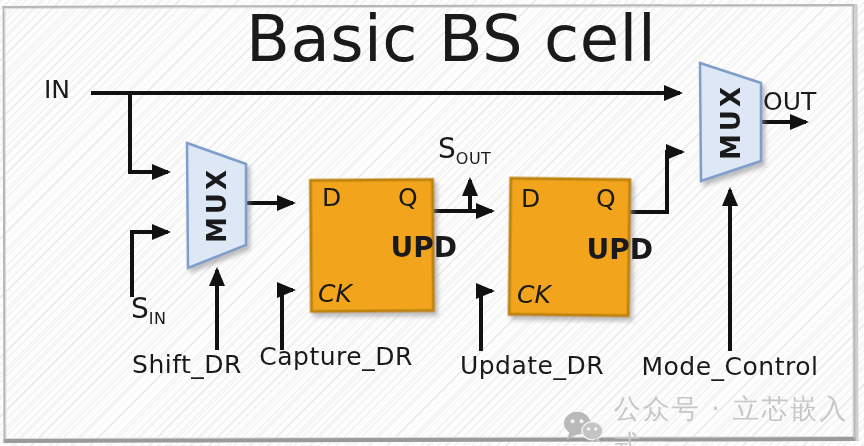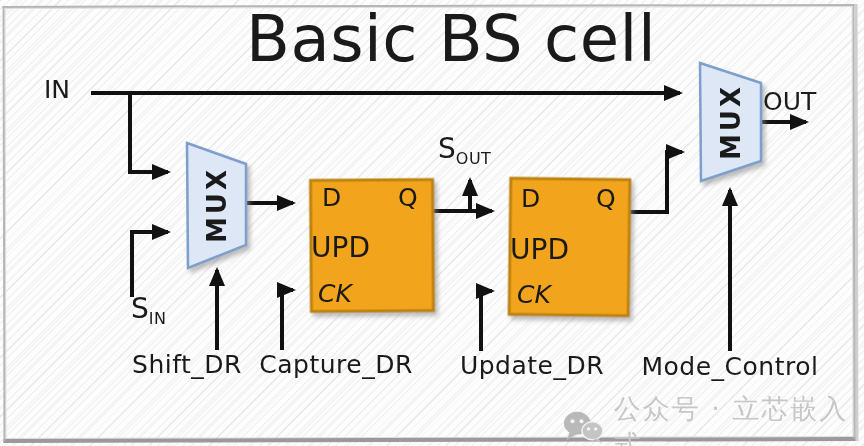--- a/index.html
+++ b/index.html
@@ -27,21 +27,21 @@
     font-size:64px;letter-spacing:0.5px;
   }
   .sig{font-size:25px;}
   .sub{font-size:16px;vertical-align:-6px;letter-spacing:0.5px;}
   .mux-label{
     position:absolute;font-size:26px;font-weight:bold;letter-spacing:3px;
     transform:translate(-50%,-50%) rotate(-90deg);
   }
   .pin{font-size:25px;}
   .pin-ck{font-style:italic;}
-  .reg-name{font-size:28px;font-weight:normal;text-align:left;}
+  .reg-name{font-size:28px;font-weight:bold;text-align:right;margin-left:24px;}
   .ctrl{font-size:25px;text-align:center;width:190px;letter-spacing:0.5px;}
   .watermark{
     position:absolute;left:563px;top:391px;display:flex;align-items:center;gap:9px;
     color:#c7c7c7;font-size:27px;letter-spacing:2px;
   }
 </style>
 </head>
 <body>
 
 <div class="stage">
@@ -92,21 +92,21 @@
   <div class="lbl pin" style="left:398px;top:185px;">Q</div>
   <div class="lbl reg-name" style="left:311px;top:233px;width:122px;">UPD</div>
   <div class="lbl pin pin-ck" style="left:318px;top:281px;">CK</div>
 
   <div class="lbl pin" style="left:521px;top:186px;">D</div>
   <div class="lbl pin" style="left:596px;top:186px;">Q</div>
   <div class="lbl reg-name" style="left:510px;top:235px;width:119px;">UPD</div>
   <div class="lbl pin pin-ck" style="left:517px;top:282px;">CK</div>
 
   <div class="lbl ctrl" style="left:92px;top:352px;">Shift_DR</div>
-  <div class="lbl ctrl" style="left:241px;top:352px;">Capture_DR</div>
+  <div class="lbl ctrl" style="left:241px;top:344px;">Capture_DR</div>
   <div class="lbl ctrl" style="left:401px;top:353px;padding-left:36px;">Update_DR</div>
   <div class="lbl ctrl" style="left:635px;top:354px;">Mode_Control</div>
 
   <div class="watermark">
     <svg width="44" height="34" viewBox="0 0 44 34">
       <ellipse cx="15" cy="13" rx="14" ry="12" fill="#b9b9b9"></ellipse>
       <polygon points="7,22 4,31 15,24" fill="#b9b9b9"></polygon>
       <circle cx="10" cy="11" r="2.1" fill="#f7f7f7"></circle>
       <circle cx="19.5" cy="11" r="2.1" fill="#f7f7f7"></circle>
       <ellipse cx="31" cy="21" rx="11" ry="9.5" fill="#c4c4c4" stroke="#f2f2f2" stroke-width="1.5"></ellipse>

